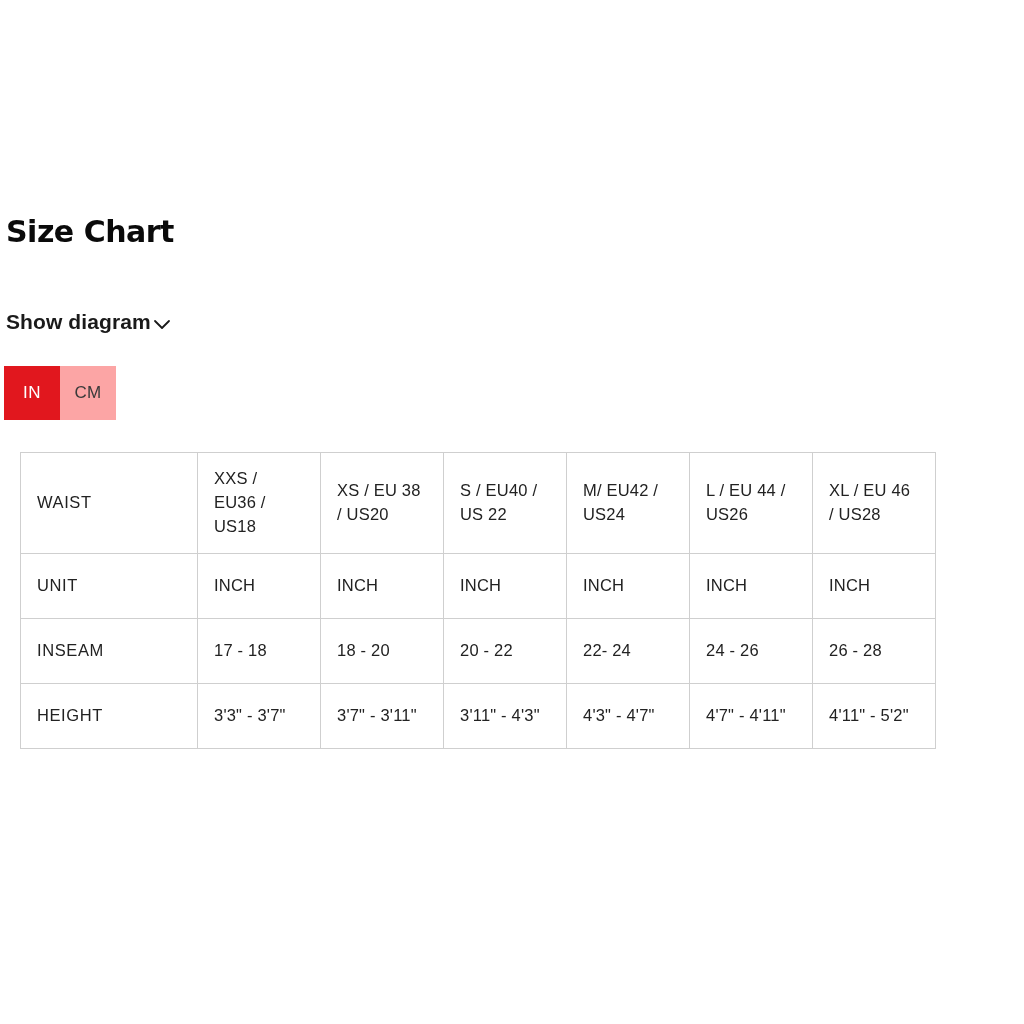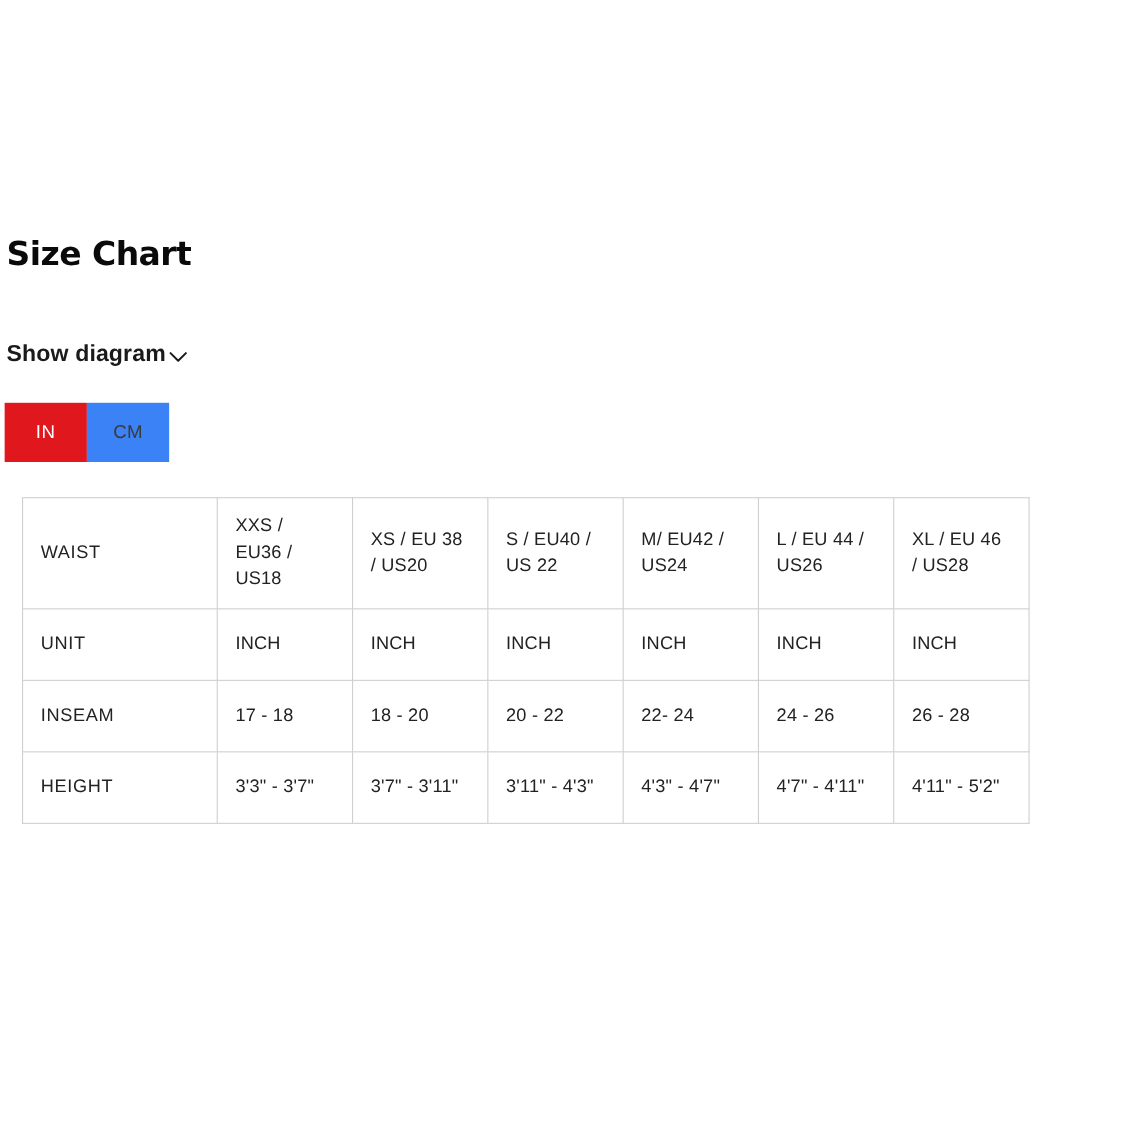--- a/index.html
+++ b/index.html
@@ -60,40 +60,40 @@
   .unit-toggle {
     position: absolute;
     left: 4px;
     top: 366px;
     display: flex;
     height: 54px;
     overflow: hidden;
   }
 
   .unit-btn {
-    width: 75px;
+    width: 56px;
     height: 54px;
     display: flex;
     align-items: center;
     justify-content: center;
     font-size: 17px;
     letter-spacing: 0.4px;
     border: none;
     outline: none;
     cursor: pointer;
     font-family: "Liberation Sans", sans-serif;
   }
 
   .unit-btn.active {
     background: #e1171e;
     color: #ffffff;
   }
 
   .unit-btn.inactive {
-    background: #3b82f6;
+    background: #fca5a5;
     color: #3a3a3a;
   }
 
   table.size-table {
     position: absolute;
     left: 20px;
     top: 452px;
     width: 916px;
     border-collapse: collapse;
     table-layout: fixed;

